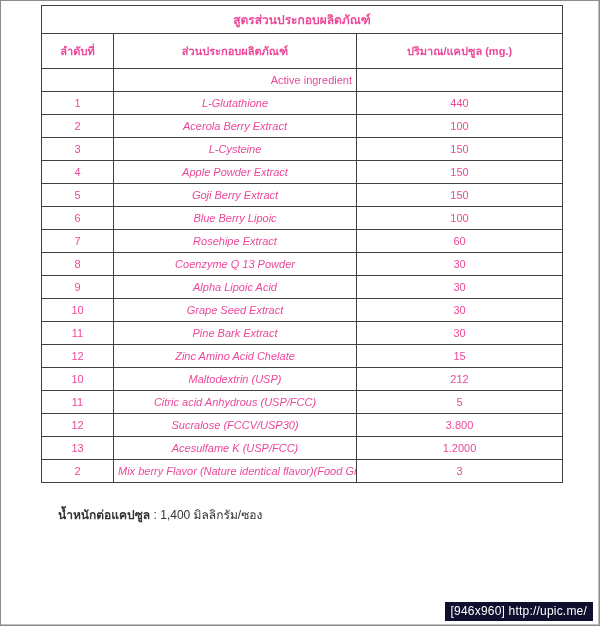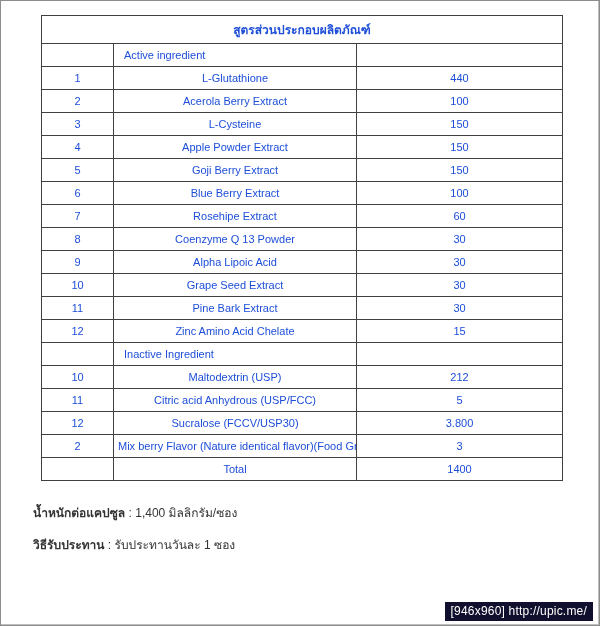--- a/index.html
+++ b/index.html
@@ -11,24 +11,24 @@
   .frame {
     position: relative;
     width: 600px; height: 626px;
     background: #ffffff;
     border: 1px solid #8c8c8c;
     box-shadow: inset -1px -1px 0 #bfbfbf;
     overflow: hidden;
   }
   table.ingredients {
     border-collapse: collapse;
-    margin: 14px 0 0 40px;
+    margin: 4px 0 0 40px;
     width: 521px;
     table-layout: fixed;
-    color: #1d4ed8;
+    color: #ec4899;
     border-radius: 18px;
   }
   table.ingredients col.c-no   { width: 72px; }
   table.ingredients col.c-name { width: 243px; }
   table.ingredients col.c-amt  { width: 206px; }
   table.ingredients th, table.ingredients td {
     border: 1px solid #404040;
     font-size: 11px;
     text-align: center;
     vertical-align: middle;
@@ -40,26 +40,26 @@
   tr.title-row th {
     font-weight: bold;
     font-size: 12px;
     padding: 4px 4px;
   }
   tr.header-row th {
     font-weight: bold;
     padding: 8px 4px;
   }
   tr.section-row td.section-label {
-    text-align: left;
+    text-align: right;
     padding-left: 10px;
   }
-  td.name-cell { white-space: nowrap; }
+  td.name-cell { white-space: nowrap; font-style: italic; }
   .notes {
-    margin: 22px 0 0 32px;
+    margin: 22px 0 0 57px;
     color: #333333;
     font-size: 12px;
   }
   .note-line { margin-bottom: 13px; }
   .note-label { font-weight: bold; }
   .note-value { font-weight: normal; }
   .watermark {
     position: absolute;
     right: 6px;
     bottom: 4px;
@@ -79,20 +79,25 @@
   <table class="ingredients">
     <colgroup>
         <col class="c-no">
         <col class="c-name">
         <col class="c-amt">
       </colgroup>
     <thead>
       <tr class="title-row">
         <th colspan="3">สูตรส่วนประกอบผลิตภัณฑ์</th>
       </tr>
+      <tr class="header-row">
+        <th>ลำดับที่</th>
+        <th>ส่วนประกอบผลิตภัณฑ์</th>
+        <th>ปริมาณ/แคปซูล (mg.)</th>
+      </tr>
     </thead>
     <tbody>
       <tr class="section-row">
         <td></td>
         <td class="section-label">Active ingredient</td>
         <td></td>
       </tr>
 
       <tr>
         <td>1</td>
@@ -114,21 +119,21 @@
         <td class="name-cell">Apple Powder Extract</td>
         <td>150</td>
       </tr>
       <tr>
         <td>5</td>
         <td class="name-cell">Goji Berry Extract</td>
         <td>150</td>
       </tr>
       <tr>
         <td>6</td>
-        <td class="name-cell">Blue Berry Extract</td>
+        <td class="name-cell">Blue Berry Lipoic</td>
         <td>100</td>
       </tr>
       <tr>
         <td>7</td>
         <td class="name-cell">Rosehipe Extract</td>
         <td>60</td>
       </tr>
       <tr>
         <td>8</td>
         <td class="name-cell">Coenzyme Q 13 Powder</td>
@@ -148,61 +153,52 @@
         <td>11</td>
         <td class="name-cell">Pine Bark Extract</td>
         <td>30</td>
       </tr>
       <tr>
         <td>12</td>
         <td class="name-cell">Zinc Amino Acid Chelate</td>
         <td>15</td>
       </tr>
 
-      <tr class="section-row">
-        <td></td>
-        <td class="section-label">Inactive Ingredient</td>
-        <td></td>
-      </tr>
 
       <tr>
         <td>10</td>
         <td class="name-cell">Maltodextrin (USP)</td>
         <td>212</td>
       </tr>
       <tr>
         <td>11</td>
         <td class="name-cell">Citric acid Anhydrous (USP/FCC)</td>
         <td>5</td>
       </tr>
       <tr>
         <td>12</td>
         <td class="name-cell">Sucralose (FCCV/USP30)</td>
         <td>3.800</td>
       </tr>
       <tr>
+        <td>13</td>
+        <td class="name-cell">Acesulfame K (USP/FCC)</td>
+        <td>1.2000</td>
+      </tr>
+      <tr>
         <td>2</td>
         <td class="name-cell">Mix berry Flavor (Nature identical flavor)(Food Grade)</td>
         <td>3</td>
       </tr>
 
-      <tr>
-        <td></td>
-        <td>Total</td>
-        <td>1400</td>
-      </tr>
     </tbody>
   </table>
 
   <div class="notes">
     <div class="note-line">
       <span class="note-label">น้ำหนักต่อแคปซูล</span>
       <span class="note-value">:  1,400 มิลลิกรัม/ซอง</span>
     </div>
-    <div class="note-line">
-      <span class="note-label">วิธีรับประทาน</span>
-      <span class="note-value">: รับประทานวันละ 1  ซอง</span>
-    </div>
   </div>
 
   <div class="watermark">[946x960] http://upic.me/</div>
 
 </div>
 
 </body></html>

